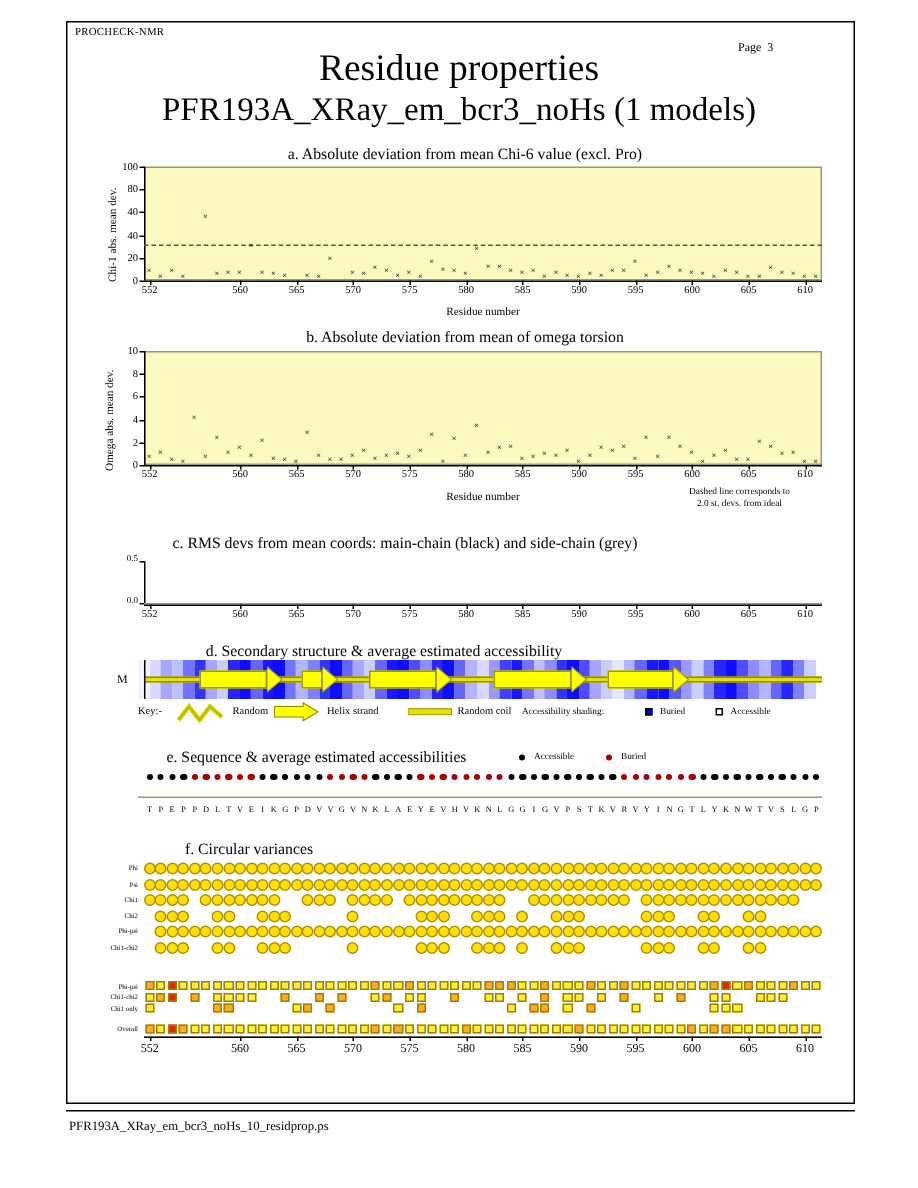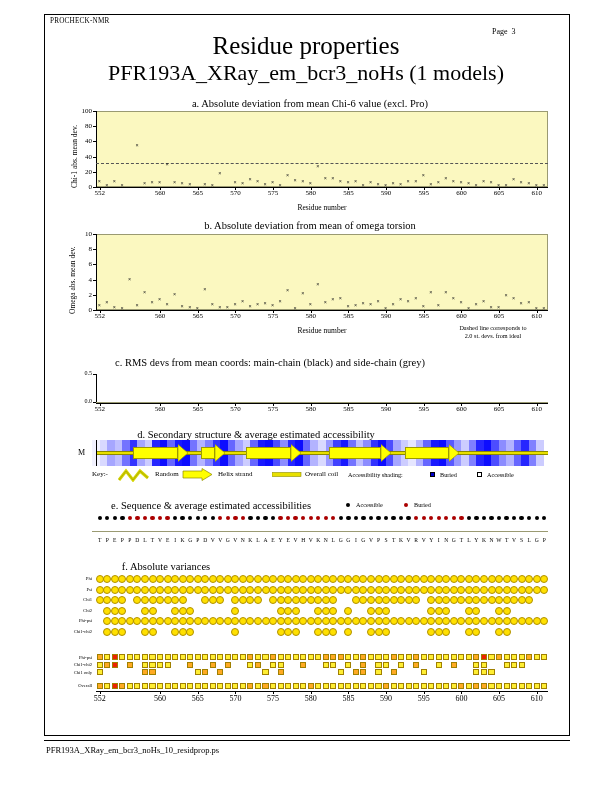--- a/index.html
+++ b/index.html
@@ -421,21 +421,21 @@
     <path d="M1,12 L8,3 L15,12 L22,3 L30,10" fill="none" stroke="#8d8a00" stroke-width="0.5"></path>
   </svg>
   <div class="keytext" style="left:155px;top:470px;">Random</div>
   <svg style="position:absolute;left:182px;top:468px;" width="32" height="13">
     <path d="M1,3 L20,3 L20,0.5 L30,6.5 L20,12.5 L20,10 L1,10 Z" fill="#ffff00" stroke="#8d8a00" stroke-width="0.7"></path>
   </svg>
   <div class="keytext" style="left:218px;top:470px;">Helix strand</div>
   <svg style="position:absolute;left:272px;top:470px;" width="30" height="9">
     <rect x="0" y="2.5" width="29" height="4" fill="#e8e000" stroke="#8d8a00" stroke-width="0.6"></rect>
   </svg>
-  <div class="keytext" style="left:305px;top:470px;">Overall coil</div>
+  <div class="keytext" style="left:305px;top:470px;">Random coil</div>
   <div class="keytext small" style="left:348px;top:471px;">Accessibility shading:</div>
   <div class="sq" style="left:430px;top:472px;background:#0000cc;border:0.6px solid #000;"></div>
   <div class="keytext small" style="left:440px;top:471px;">Buried</div>
   <div class="sq" style="left:477px;top:472px;background:#fff;border:0.6px solid #000;"></div>
   <div class="keytext small" style="left:487px;top:471px;">Accessible</div>
 
   <div class="panel-title" style="left:46px;top:500px;width:330px;">e. Sequence &amp; average estimated accessibilities</div>
   <div class="dot" style="left:346px;top:503px;background:#000;"></div>
   <div class="keytext small" style="left:356px;top:501px;">Accessible</div>
   <div class="dot" style="left:404px;top:503px;background:#aa0000;"></div>
@@ -559,21 +559,21 @@
       <div class="seqchar" style="left:488.0px;top:537px;">N</div>
       <div class="seqchar" style="left:495.5px;top:537px;">W</div>
       <div class="seqchar" style="left:503.1px;top:537px;">T</div>
       <div class="seqchar" style="left:510.6px;top:537px;">V</div>
       <div class="seqchar" style="left:518.1px;top:537px;">S</div>
       <div class="seqchar" style="left:525.7px;top:537px;">L</div>
       <div class="seqchar" style="left:533.2px;top:537px;">G</div>
       <div class="seqchar" style="left:540.7px;top:537px;">P</div>
     </div>
 
-  <div class="panel-title" style="left:46px;top:561px;width:240px;">f. Absolute variances</div>
+  <div class="panel-title" style="left:46px;top:561px;width:240px;">f. Circular variances</div>
   <div id="fRows">
       <div class="rowlab" style="left:44px;top:576px;width:48px;">Phi</div>
       <div class="circ" style="left:95.8px;top:575px;width:8px;height:8px;background:#ffe000;border:0.8px solid #b09000;"></div>
       <div class="circ" style="left:103.3px;top:575px;width:8px;height:8px;background:#ffe000;border:0.8px solid #b09000;"></div>
       <div class="circ" style="left:110.8px;top:575px;width:8px;height:8px;background:#ffe000;border:0.8px solid #b09000;"></div>
       <div class="circ" style="left:118.4px;top:575px;width:8px;height:8px;background:#ffe000;border:0.8px solid #b09000;"></div>
       <div class="circ" style="left:125.9px;top:575px;width:8px;height:8px;background:#ffe000;border:0.8px solid #b09000;"></div>
       <div class="circ" style="left:133.4px;top:575px;width:8px;height:8px;background:#ffe000;border:0.8px solid #b09000;"></div>
       <div class="circ" style="left:141.0px;top:575px;width:8px;height:8px;background:#ffe000;border:0.8px solid #b09000;"></div>
       <div class="circ" style="left:148.5px;top:575px;width:8px;height:8px;background:#ffe000;border:0.8px solid #b09000;"></div>

